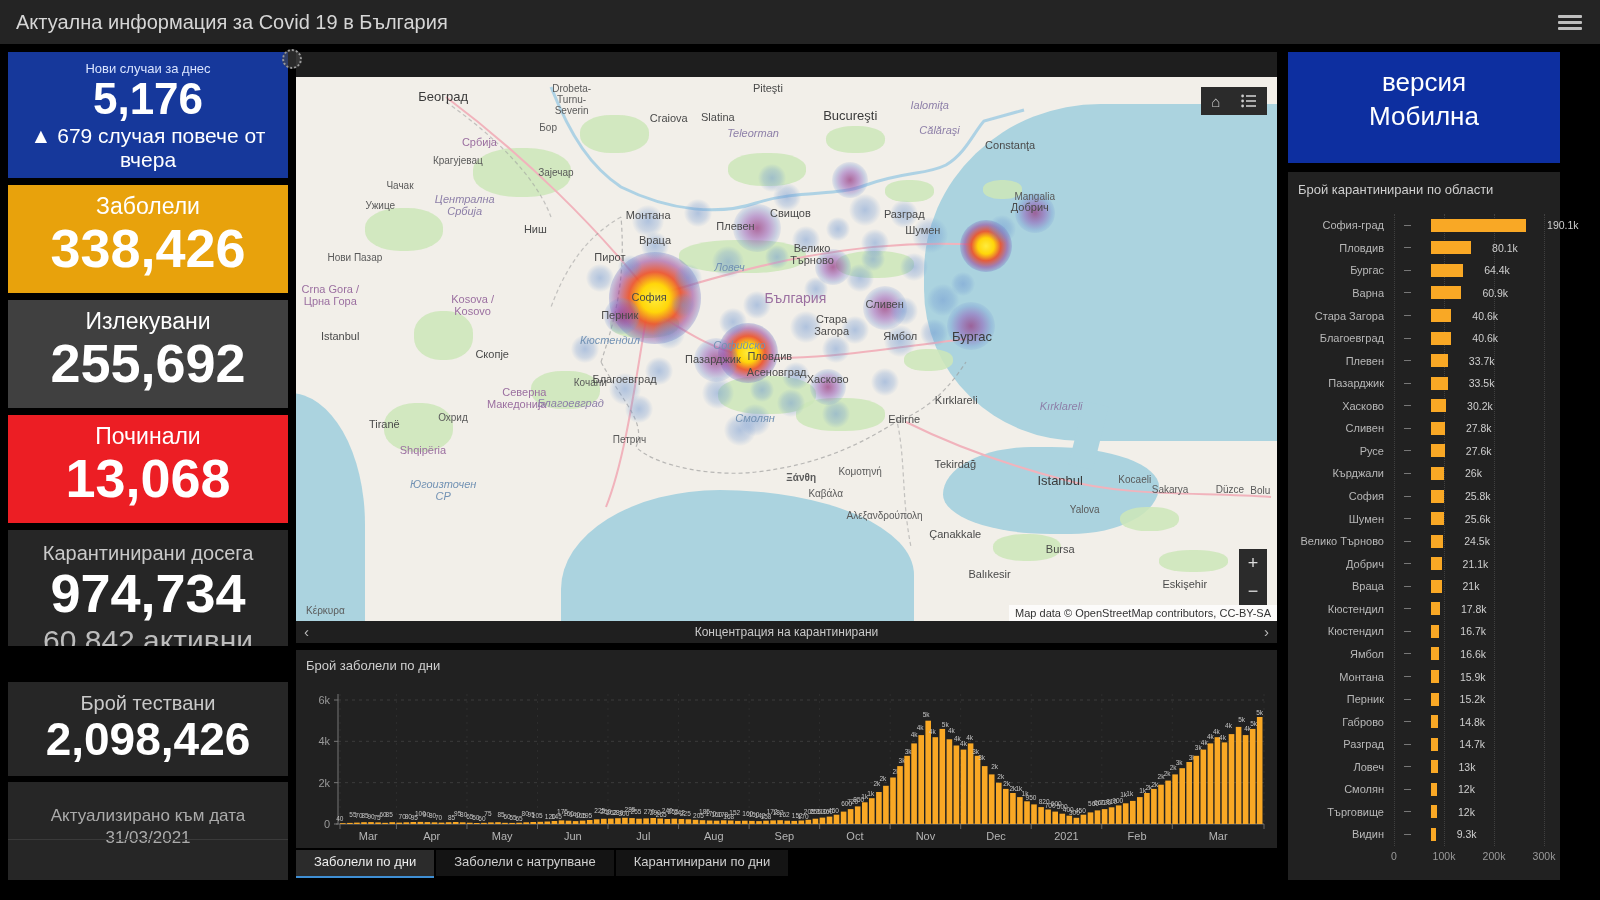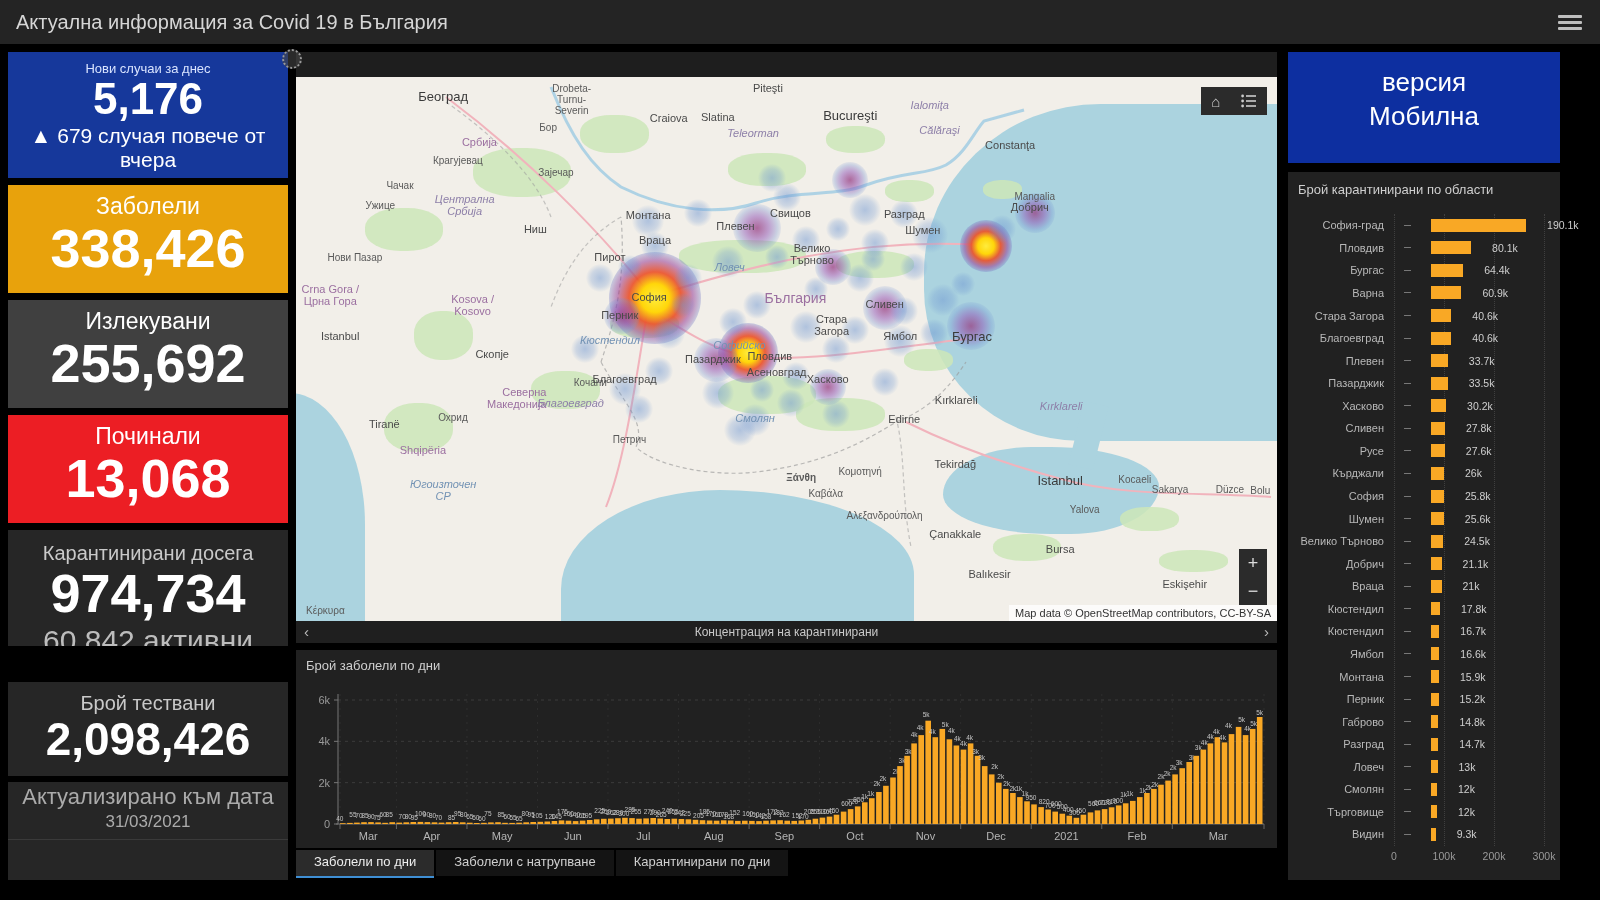--- a/index.html
+++ b/index.html
@@ -21,21 +21,21 @@
   #card-1 .c-title,#card-2 .c-title,#card-3 .c-title{font-size:23px;margin-top:8px;}
   #card-1 .c-value,#card-2 .c-value,#card-3 .c-value{font-size:54px;}
   #card-4{top:530px;height:116px;background:#262626;}
   #card-4 .c-title{color:#c9c9c9;font-size:20px;margin-top:12px;}
   #card-4 .c-value{font-size:54px;}
   #card-4 .c-sub{font-size:30px;color:#bdbdbd;margin-top:2px;}
   #card-5{top:682px;height:94px;background:#262626;}
   #card-5 .c-title{color:#c9c9c9;font-size:20px;margin-top:10px;}
   #card-5 .c-value{font-size:46px;}
   #card-6{top:782px;height:98px;background:#262626;color:#ababab;}
-  #card-6 .u-label{font-size:22px;margin-top:2px;}
+  #card-6 .u-label{font-size:17px;margin-top:24px;}
   #card-6 .u-date{font-size:17px;margin-top:2px;}
   #card-6 .divider{position:absolute;left:0;right:0;top:57px;border-bottom:1px solid #3a3a3a;}
   
   #map-panel{position:absolute;left:296px;top:52px;width:981px;height:591px;background:#1e1e1e;}
   #map-header{position:absolute;left:0;top:0;right:0;height:25px;background:#1e1e1e;}
   #map-header .t{position:absolute;left:8px;top:0;line-height:25px;font-size:12px;color:#d2d2d2;font-weight:bold;}
   #map-area{position:absolute;left:0;top:25px;width:981px;height:544px;background:#f2efe9;overflow:hidden;}
   .sea{position:absolute;background:#abd3df;}
   .green{position:absolute;background:#cde6b9;border-radius:45%;opacity:.85;}
   #map-labels div{position:absolute;transform:translate(-50%,-50%);white-space:pre-line;text-align:center;pointer-events:none;}

